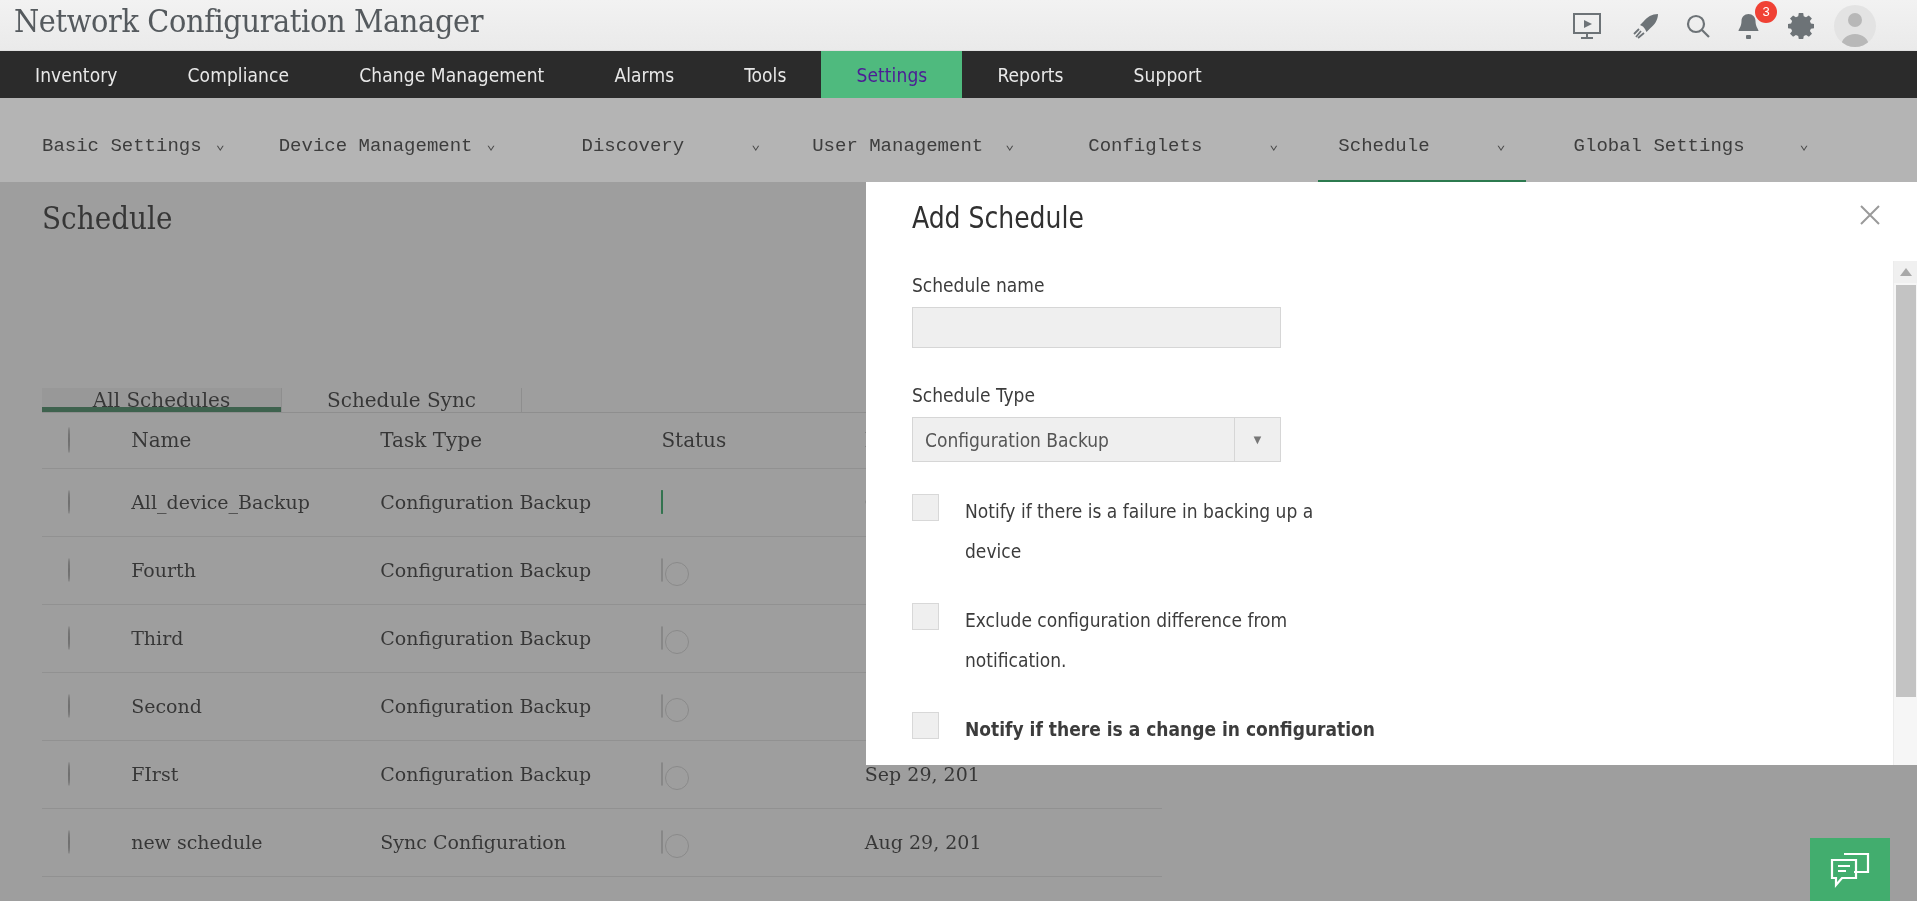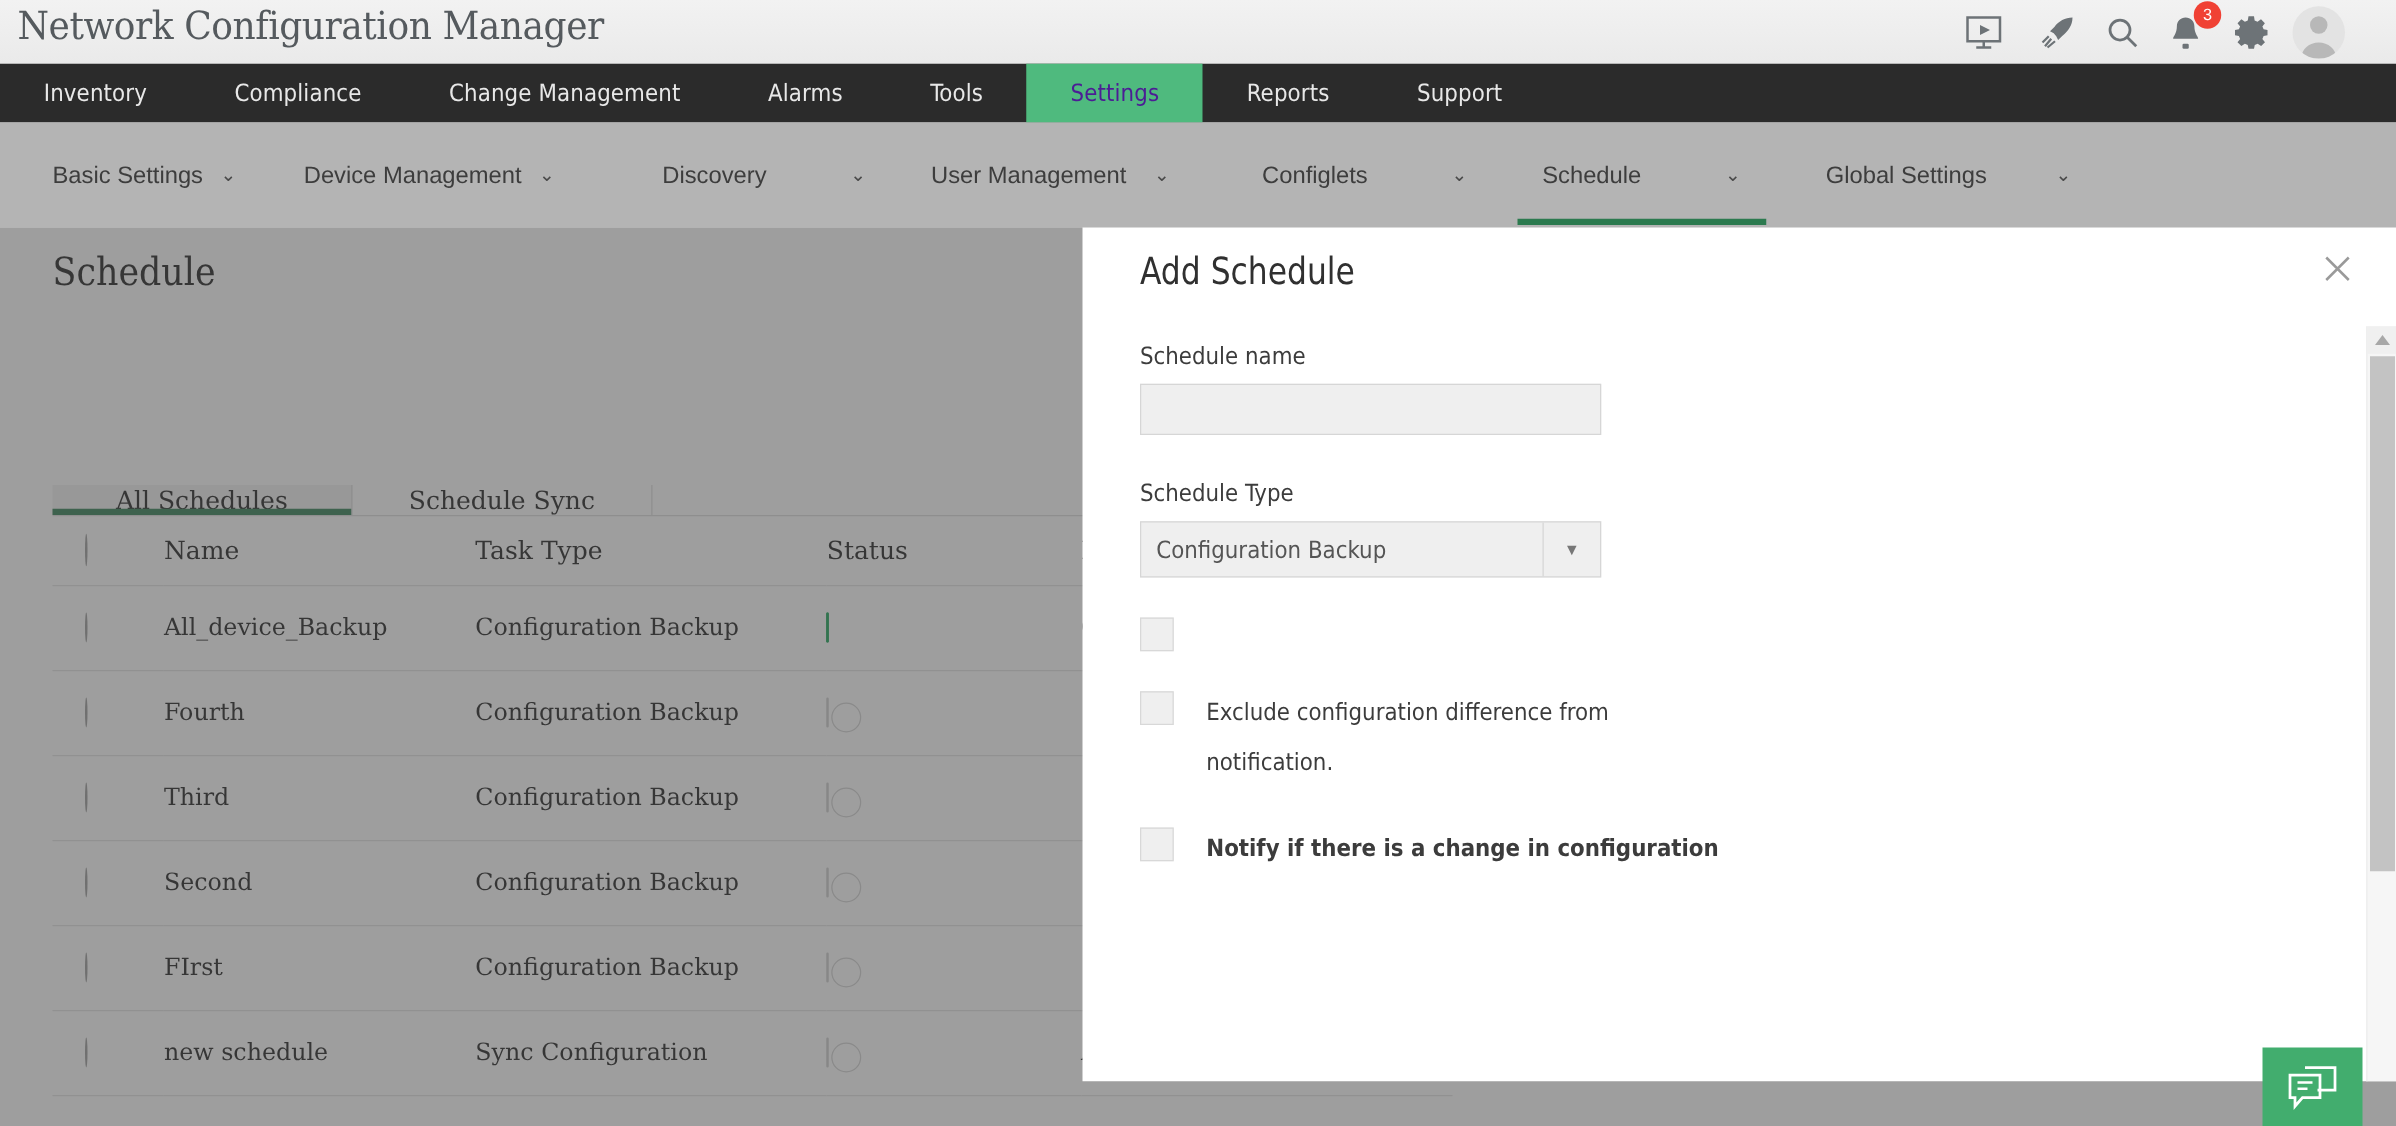--- a/index.html
+++ b/index.html
@@ -70,21 +70,21 @@
     cursor: pointer;
     white-space: nowrap;
     letter-spacing: 0.1px;
   }
   .mainnav-item.active { background: #4fba7e; color: #4c1d95; }
 
   
   #subnav {
     position: absolute; left: 0; top: 98px; width: 1917px; height: 89px;
     background: #b4b4b4;
-    display: flex; align-items: flex-start;
+    display: flex; align-items: flex-end; font-family: Liberation Mono, monospace;
   }
   .subnav-item {
     position: relative;
     display: flex; align-items: center;
     height: 84px;
     padding: 0 0 0 0;
     cursor: pointer;
     color: #3d3d3d;
     font-size: 19px;
     white-space: nowrap;
@@ -177,21 +177,21 @@
   
   #dim-overlay {
     position: absolute; left: 0; top: 182px; width: 1917px; height: 719px;
     background: rgba(78,78,78,0.55);
     pointer-events: none;
   }
 
   
   #panel {
     position: absolute; left: 866px; top: 182px;
-    width: 1051px; height: 683px;
+    width: 1051px; height: 583px;
     background: #ffffff;
     overflow: hidden;
   }
   #panel-title {
     position: absolute; left: 46px; top: 18px;
     font-family: "DejaVu Sans Condensed", "Liberation Sans", sans-serif;
     font-size: 30px; color: #303030;
     transform: scaleX(0.93); transform-origin: left top;
     white-space: nowrap;
   }
@@ -480,20 +480,21 @@
     <div class="spacer-lg"></div>
 
     <div class="field-label">Schedule Type</div>
     <div id="schedule-type-select">
       <span id="schedule-type-value">Configuration Backup</span>
       <span id="schedule-type-arrow">▼</span>
     </div>
 
     <div class="check-row">
       <span class="check-box"></span>
+      <span class="check-label">Notify if there is a failure in backing up a device</span>
     </div>
 
     <div class="check-row">
       <span class="check-box"></span>
       <span class="check-label">Exclude configuration difference from notification.</span>
     </div>
 
     <div class="check-row">
       <span class="check-box"></span>
       <span class="check-label" style="max-width:420px;font-weight:bold;">Notify if there is a change in configuration</span>

